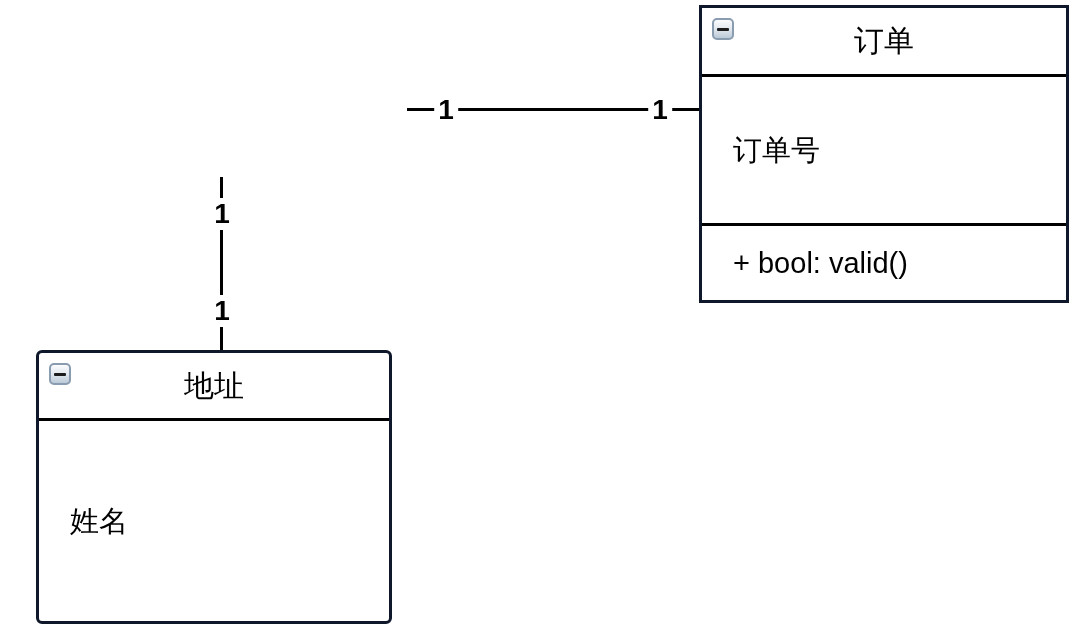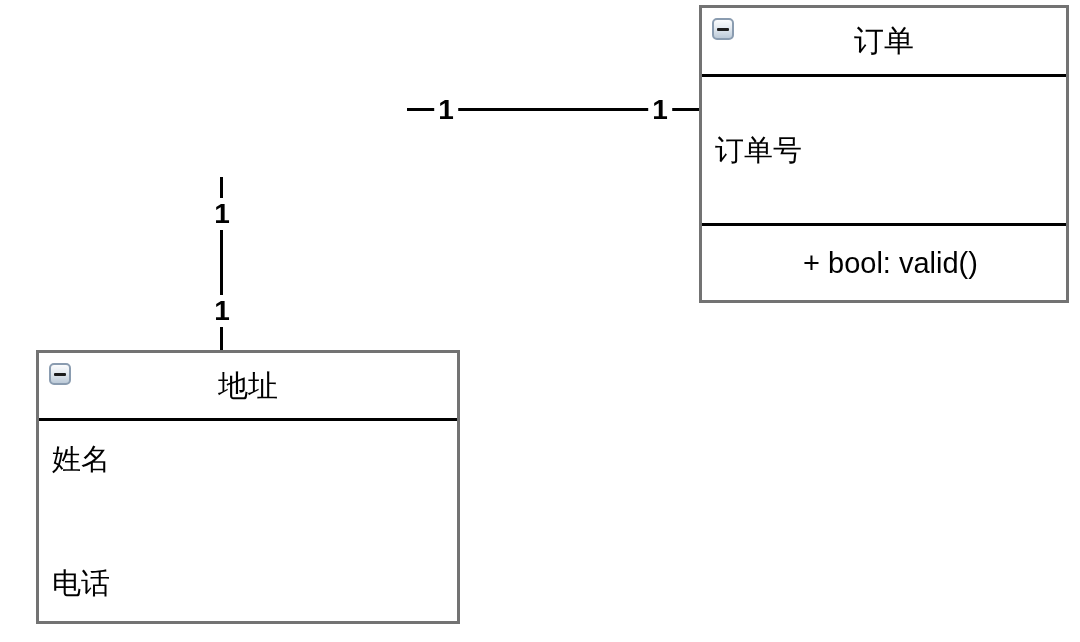--- a/index.html
+++ b/index.html
@@ -14,21 +14,21 @@
     background: #ffffff;
     overflow: hidden;
     font-family: "Liberation Sans", "DejaVu Sans", sans-serif;
     color: #000000;
   }
 
   
   .class-box {
     position: absolute;
     box-sizing: border-box;
-    border: 3px solid #737373;
+    border: 3px solid #0f172a;
     background: #ffffff;
     display: flex;
     flex-direction: column;
   }
   .class-header {
     position: relative;
     display: flex;
     align-items: center;
     justify-content: center;
     flex: 0 0 auto;
@@ -41,21 +41,21 @@
   .class-section {
     border-top: 3px solid #000000;
     display: flex;
     flex-direction: column;
     box-sizing: border-box;
   }
   .member-row {
     flex: 1 1 0;
     display: flex;
     align-items: center;
-    padding-left: 13px;
+    padding-left: 31px;
     font-size: 29px;
     line-height: 1;
     white-space: nowrap;
   }
 
   
   .collapse-btn {
     position: absolute;
     left: 10px;
     top: 10px;
@@ -104,35 +104,34 @@
   <div class="class-box" style="left:699px; top:5px; width:370px; height:298px;">
     <div class="class-header" style="height:66px;">
       <span class="collapse-btn">
         <span class="minus-bar"></span>
       </span>
       <span class="class-title">订单</span>
     </div>
     <div class="class-section" style="height:149px;">
       <div class="member-row">订单号</div>
     </div>
-    <div class="class-section" style="flex:1 1 auto;align-items:center;">
+    <div class="class-section" style="flex:1 1 auto;">
       <div class="member-row">+ bool: valid()</div>
     </div>
   </div>
 
-  <div class="class-box" style="left:36px; top:350px; width:424px; height:274px;">
+  <div class="class-box" style="left:36px; top:350px; width:356px; height:274px;border-radius:6px;">
     <div class="class-header" style="height:65px;">
       <span class="collapse-btn">
         <span class="minus-bar"></span>
       </span>
       <span class="class-title">地址</span>
     </div>
     <div class="class-section" style="flex:1 1 auto;gap:48px;">
       <div class="member-row">姓名</div>
-      <div class="member-row">电话</div>
     </div>
   </div>
 
   <div class="edge" style="left:407px; top:108px; width:292px; height:3px;"></div>
   <span class="mult-label" style="left:446px; top:110px;">1</span>
   <span class="mult-label" style="left:660px; top:110px;">1</span>
 
   <div class="edge" style="left:220px; top:177px; width:3px; height:173px;"></div>
   <span class="mult-label" style="left:222px; top:214px;">1</span>
   <span class="mult-label" style="left:222px; top:311px;">1</span>

